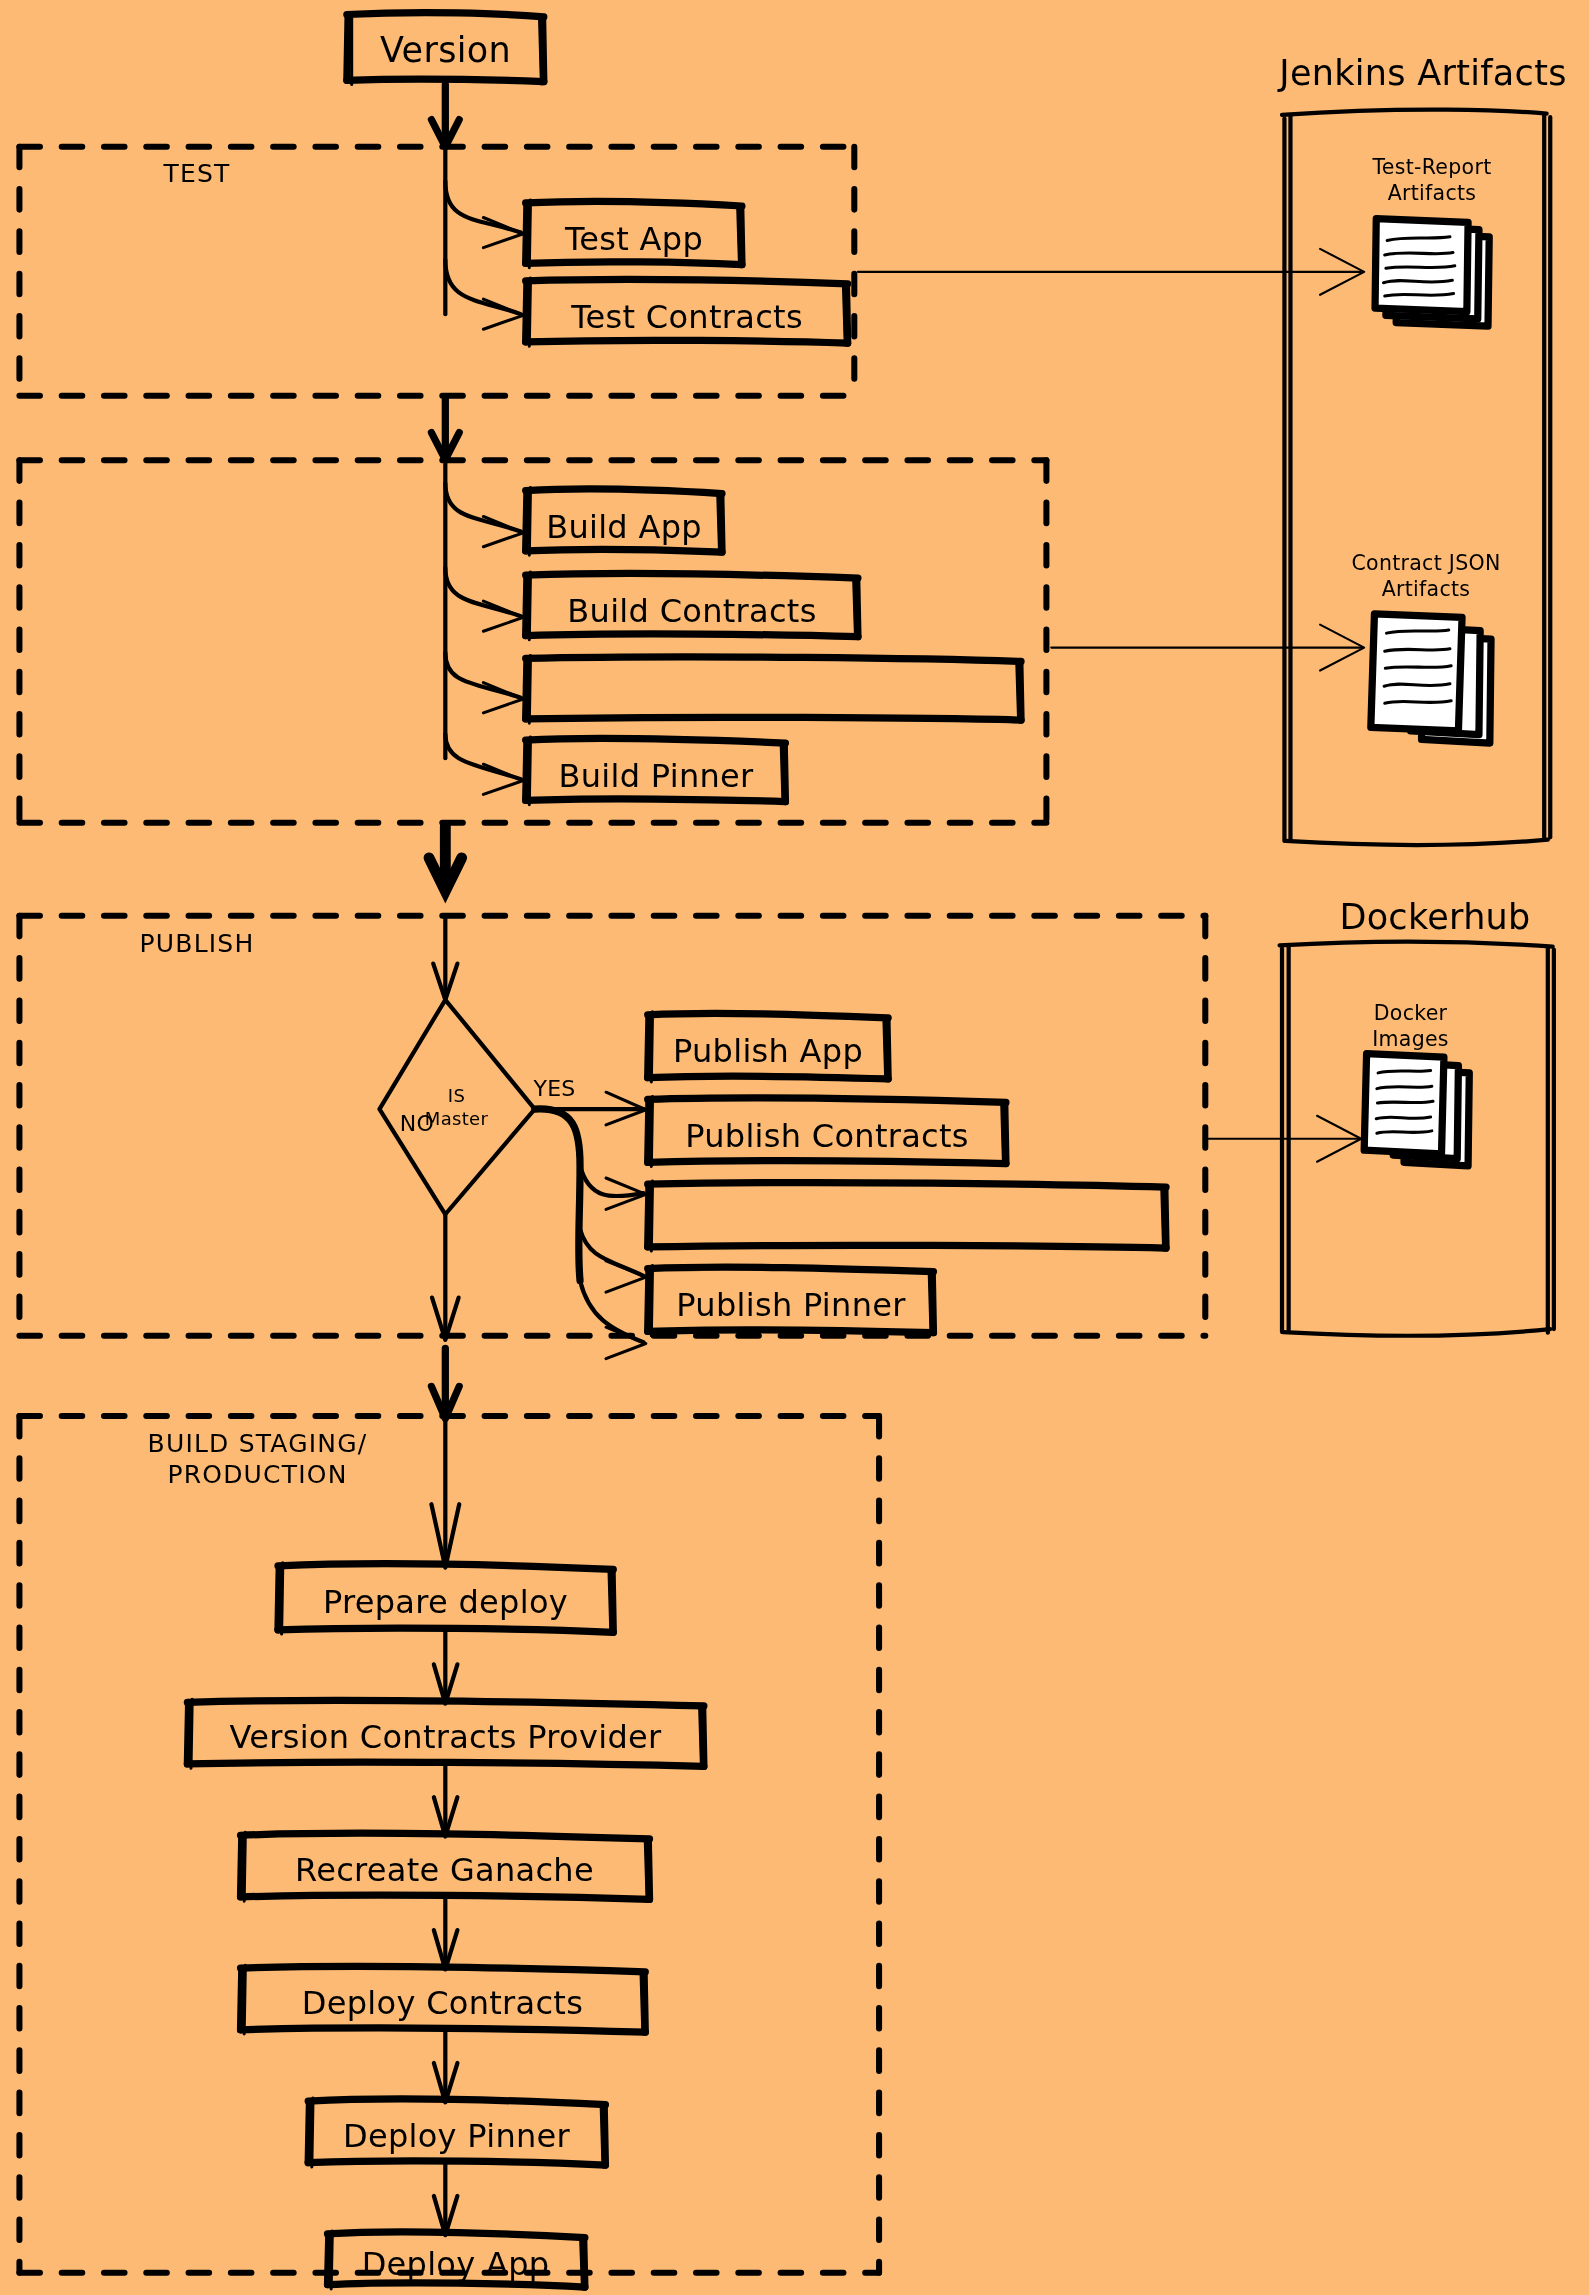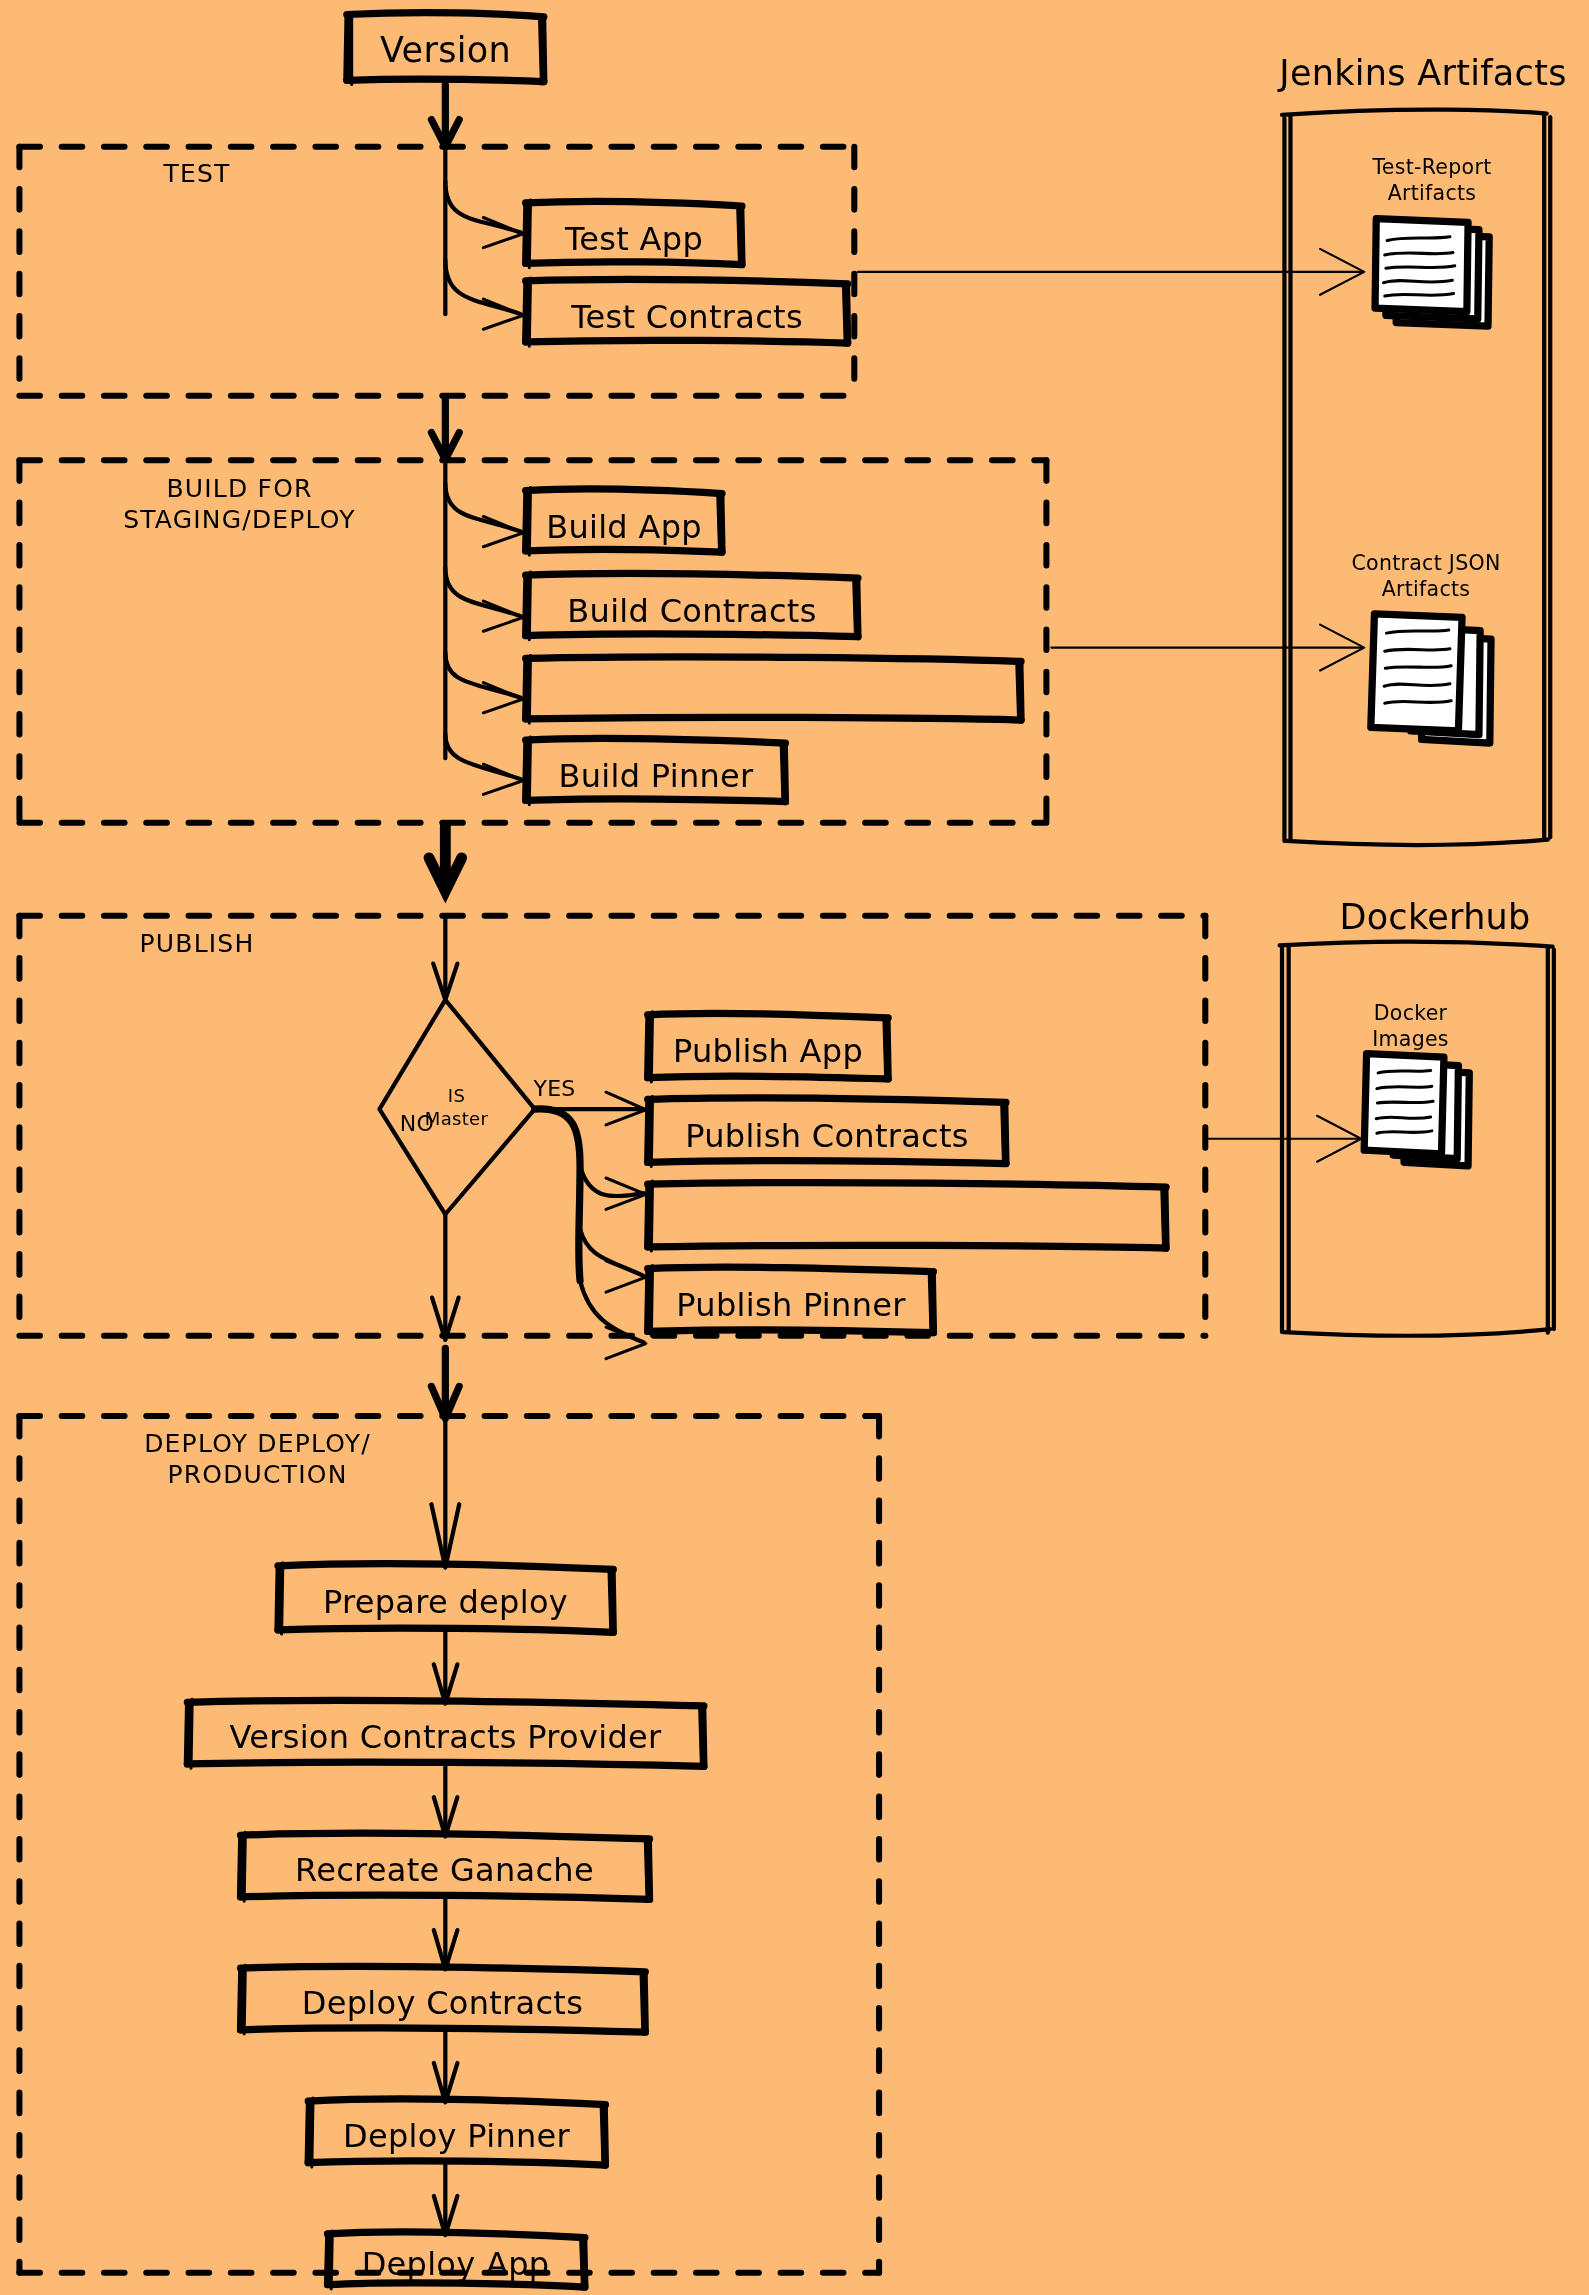--- a/index.html
+++ b/index.html
@@ -343,24 +343,22 @@
     <path class="s2" d="M2279,1802 C2308,1795 2346,1803 2370,1798"></path>
     <path class="s2" d="M2280,1826 C2310,1821 2346,1829 2372,1823"></path>
     <path class="s2" d="M2278,1852 C2304,1844 2334,1856 2368,1849"></path>
     <path class="s2" d="M2279,1876 C2306,1869 2336,1879 2370,1872"></path>
   </g>
 </svg>
 
 <div class="lbl big-lbl" style="left:347px;top:30px;width:197px;">Version</div>
 
 <div class="lbl sec-lbl" style="left:34px;top:158px;width:302px;">TEST</div>
-<div class="lbl sec-lbl" style="left:34px;top:473px;width:387px;">BUILD FOR
-STAGING/DEPLOY</div>
 <div class="lbl sec-lbl" style="left:34px;top:928px;width:302px;">PUBLISH</div>
-<div class="lbl sec-lbl" style="left:34px;top:1428px;width:423px;">DEPLOY DEPLOY/
+<div class="lbl sec-lbl" style="left:34px;top:1428px;width:423px;">BUILD STAGING/
 PRODUCTION</div>
 
 <div class="lbl box-lbl" style="left:526px;top:220px;width:216px;">Test App</div>
 <div class="lbl box-lbl" style="left:526px;top:298px;width:322px;">Test Contracts</div>
 
 <div class="lbl box-lbl" style="left:526px;top:508px;width:196px;">Build App</div>
 <div class="lbl box-lbl" style="left:526px;top:592px;width:332px;">Build Contracts</div>
 <div class="lbl box-lbl" style="left:526px;top:757px;width:260px;">Build Pinner</div>
 
 <div class="lbl dia-lbl" style="left:379px;top:1086px;width:155px;">IS</div>

